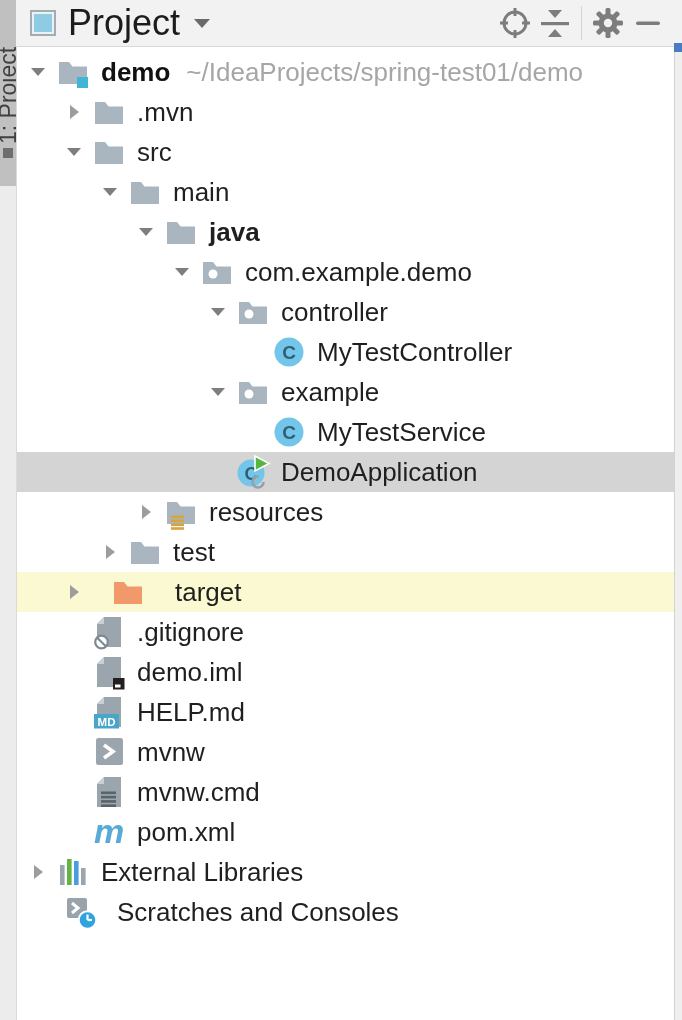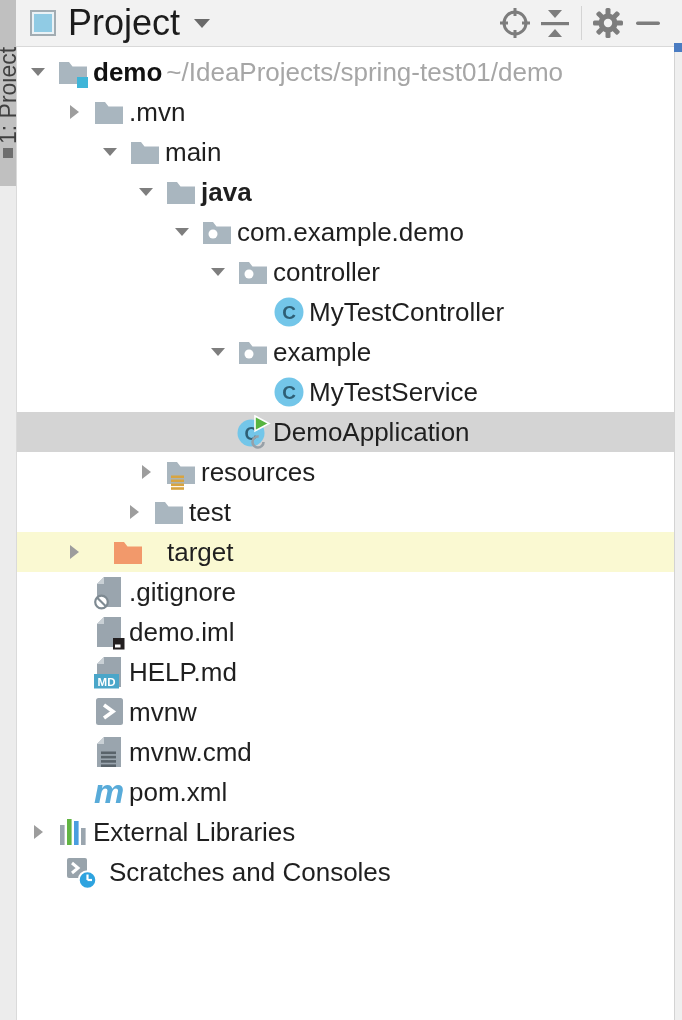--- a/index.html
+++ b/index.html
@@ -35,23 +35,23 @@
   
   .tree{
     position:absolute;left:16px;top:47px;width:658px;height:973px;background:#fff;
     border-left:1px solid #DADADA;box-sizing:border-box;padding-top:5px;overflow:hidden;
   }
   .row{height:40px;display:flex;align-items:center;white-space:nowrap;}
   .row.hl-selected{background:#D4D4D4;}
   .row.hl-target{background:#FAF9D2;gap:19px;}
   .arrow{width:30px;height:40px;display:flex;align-items:center;justify-content:center;flex:none;}
   .icon{width:40px;height:40px;display:flex;align-items:center;justify-content:center;flex:none;}
-  .label{font-size:26px;color:#1F1F1F;margin-left:0;}
+  .label{font-size:26px;color:#1F1F1F;margin-left:8px;}
   .label.bold{font-weight:bold;color:#111;}
-  .path{font-size:26px;color:#A6A6A6;margin-left:4px;}
+  .path{font-size:26px;color:#A6A6A6;margin-left:16px;}
 </style>
 </head>
 <body>
 
 <div class="stripe">
   <div class="stripe-tab">
     <div class="vtext">1: Project</div>
     <div class="tab-mini-icon"></div>
   </div>
 </div>
@@ -136,20 +136,33 @@
           <polygon points="6,3 15,10 6,17" fill="#9D9D9D"></polygon>
         </svg>
       </span>
       <span class="icon">
         <svg width="36" height="36" viewBox="0 0 34 36">
           <path d="M3 8 h10 l3.5 4.5 H31 V30 H3 Z" fill="#A9B6BF"></path>
         </svg>
       </span>
       <span class="label">.mvn</span>
     </div>
+    <div class="row" style="padding-left: 42px;">
+      <span class="arrow">
+        <svg width="20" height="20" viewBox="0 0 20 20">
+          <polygon points="3,6 17,6 10,14" fill="#7E7E7E"></polygon>
+        </svg>
+      </span>
+      <span class="icon">
+        <svg width="36" height="36" viewBox="0 0 34 36">
+          <path d="M3 8 h10 l3.5 4.5 H31 V30 H3 Z" fill="#A9B6BF"></path>
+        </svg>
+      </span>
+      <span class="label">src</span>
+    </div>
     <div class="row" style="padding-left: 78px;">
       <span class="arrow">
         <svg width="20" height="20" viewBox="0 0 20 20">
           <polygon points="3,6 17,6 10,14" fill="#7E7E7E"></polygon>
         </svg>
       </span>
       <span class="icon">
         <svg width="36" height="36" viewBox="0 0 34 36">
           <path d="M3 8 h10 l3.5 4.5 H31 V30 H3 Z" fill="#A9B6BF"></path>
         </svg>
@@ -255,21 +268,21 @@
           <g fill="#D8A440">
             <rect x="7" y="21.5" width="13" height="2.6"></rect>
             <rect x="7" y="25.5" width="13" height="2.6"></rect>
             <rect x="7" y="29.5" width="13" height="2.6"></rect>
             <rect x="7" y="33.2" width="13" height="2.6"></rect>
           </g>
         </svg>
       </span>
       <span class="label">resources</span>
     </div>
-    <div class="row" style="padding-left: 102px;">
+    <div class="row" style="padding-left: 78px;">
       <span class="arrow">
         <svg width="20" height="20" viewBox="0 0 20 20">
           <polygon points="6,3 15,10 6,17" fill="#9D9D9D"></polygon>
         </svg>
       </span>
       <span class="icon">
         <svg width="36" height="36" viewBox="0 0 34 36">
           <path d="M3 8 h10 l3.5 4.5 H31 V30 H3 Z" fill="#A9B6BF"></path>
         </svg>
       </span>

